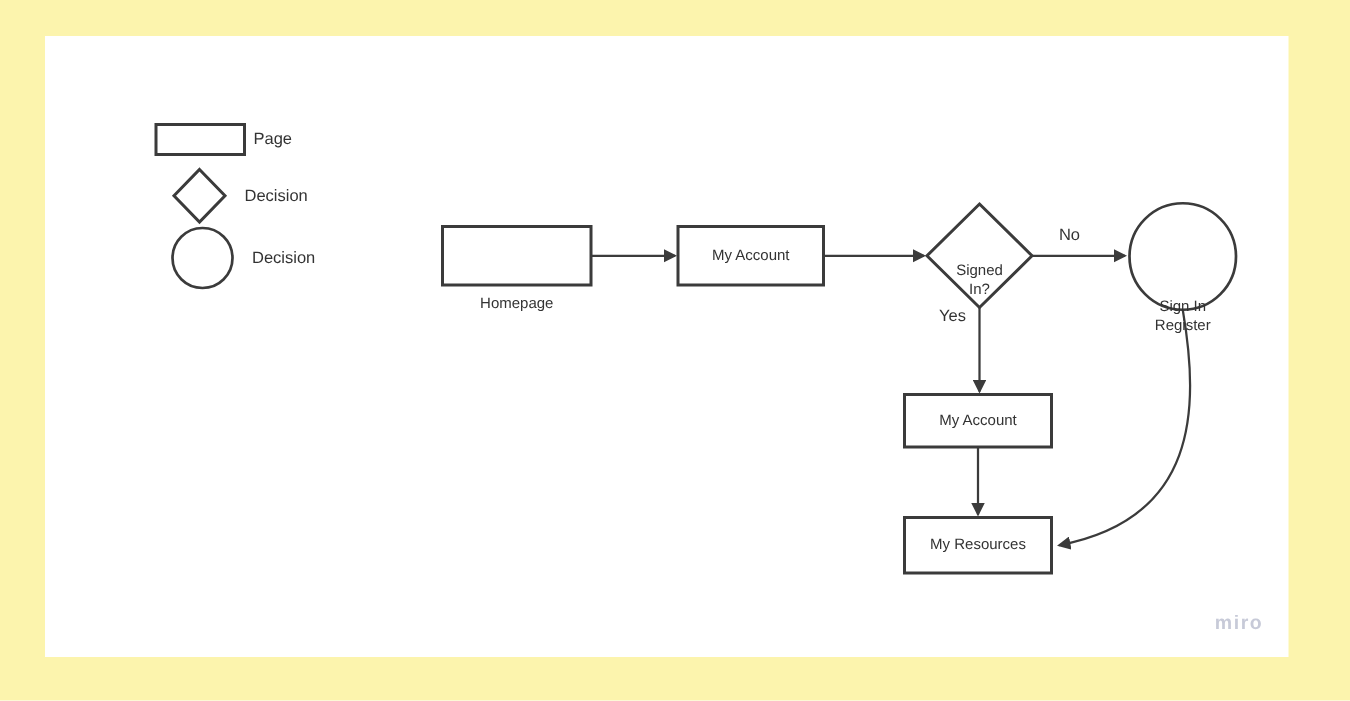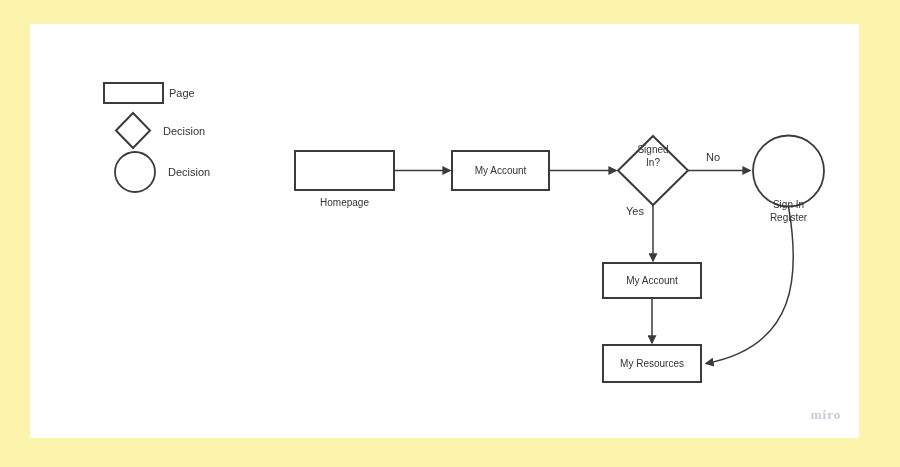--- a/index.html
+++ b/index.html
@@ -85,23 +85,23 @@
       <line x1="622" y1="274" x2="622" y2="319" stroke="#3B3B3B" stroke-width="1.5" marker-end="url(#arrowhead)"></line>
       <path d="M758.5,182.5 C770,250 768,322 676,339.5" fill="none" stroke="#3B3B3B" stroke-width="1.5" marker-end="url(#arrowhead)"></path>
     </svg>
 
     <div class="lbl-left" style="left:139px; top:69px;text-align:right;">Page</div>
     <div class="lbl-left" style="left:133px; top:106.5px;">Decision</div>
     <div class="lbl-left" style="left:138px; top:148px;">Decision</div>
 
     <div class="lbl" style="left:314.5px; top:146.5px;margin-top:32px;">Homepage</div>
     <div class="lbl" style="left:470.5px; top:146.5px;">My Account</div>
-    <div class="lbl-wrap" style="left:623px; top:132px; width:44px;text-align:center;">Signed In?</div>
+    <div class="lbl-wrap" style="left:623px; top:163px; width:44px;text-align:center;">Signed In?</div>
     <div class="lbl-wrap" style="left:758.5px; top:147.5px; width:50px;margin-top:39px;">Sign In Register</div>
     <div class="lbl" style="left:622px; top:256.5px;">My Account</div>
     <div class="lbl" style="left:622px; top:339.5px;">My Resources</div>
 
     <div class="lbl edge-lbl" style="left:683px; top:133px;">No</div>
     <div class="lbl edge-lbl" style="left:605px; top:187px;">Yes</div>
 
-    <div class="watermark" style="left:796px; top:391px;font-family:Liberation Serif, serif;">miro</div>
+    <div class="watermark" style="left:796px; top:391px;">miro</div>
   </div>
 </div>
 
 </body></html>

